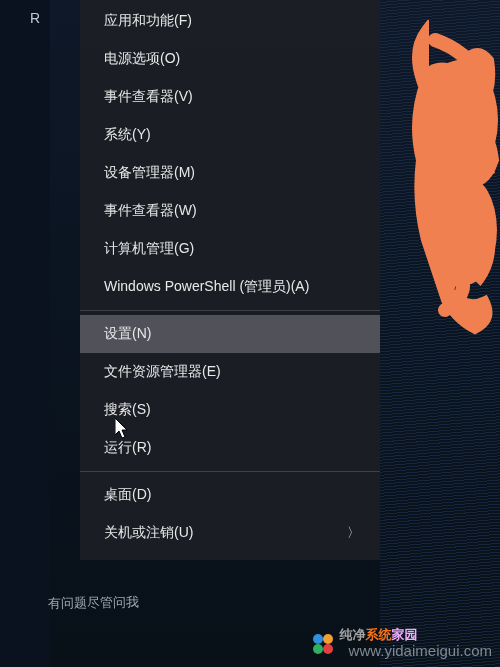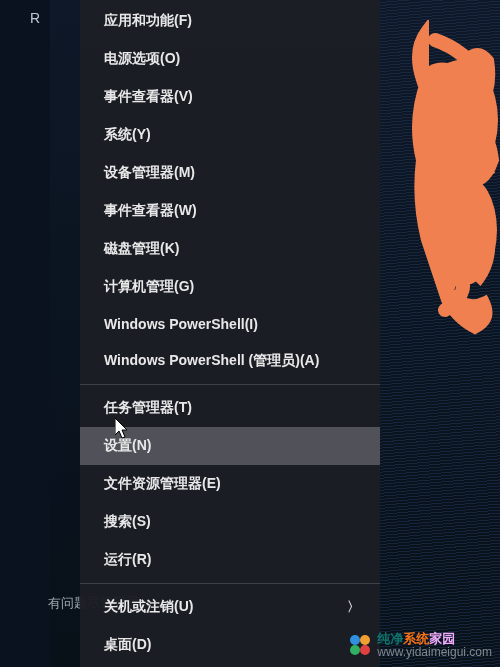--- a/index.html
+++ b/index.html
@@ -77,21 +77,21 @@
     }
     
     .menu-item {
       display: flex;
       align-items: center;
       justify-content: space-between;
       padding: 10px 20px 10px 24px;
       color: #e8e8e8;
       font-size: 14px;
       cursor: pointer;
-      font-weight: 700;
+      font-weight: 400;
     }
     
     .menu-item.hover {
       background: rgba(180, 180, 190, 0.35);
       text-align: right;
     }
     
     .menu-separator {
       height: 1px;
       background: rgba(150, 150, 160, 0.3);
@@ -140,27 +140,28 @@
       display: flex;
       flex-direction: column;
       line-height: 1.1;
     }
     
     .wm-title {
       font-size: 13px;
       font-weight: bold;
     }
     
-    .wm-t1 { color: #0f766e; }
+    .wm-t1 { color: #a3a3a3; }
     .wm-t2 { color: #f97316; }
     .wm-t3 { color: #f0abfc; }
     
     .wm-url {
-      font-size: 12px;
+      font-size: 15px;
       color: #808890;
+      margin-left: 9px;
     }
   </style>
 </head>
 <body>
 
 <div class="desktop-bg"></div>
 <div class="desktop-lines"></div>
 
 <div class="left-edge">
   <div class="taskbar-icon">R</div>
@@ -181,58 +182,49 @@
   <div class="menu-item">
     <span>系统(Y)</span>
   </div>
   <div class="menu-item">
     <span>设备管理器(M)</span>
   </div>
   <div class="menu-item">
     <span>事件查看器(W)</span>
   </div>
   <div class="menu-item">
-    <span>磁盘管理(K)</span>
-  </div>
-  <div class="menu-item">
     <span>计算机管理(G)</span>
   </div>
   <div class="menu-item">
-    <span>Windows PowerShell(I)</span>
-  </div>
-  <div class="menu-item">
     <span>Windows PowerShell (管理员)(A)</span>
   </div>
 
   <div class="menu-separator"></div>
 
-  <div class="menu-item">
-    <span>任务管理器(T)</span>
-  </div>
   <div class="menu-item hover">
     <span>设置(N)</span>
   </div>
   <div class="menu-item">
     <span>文件资源管理器(E)</span>
   </div>
   <div class="menu-item">
     <span>搜索(S)</span>
   </div>
   <div class="menu-item">
     <span>运行(R)</span>
   </div>
 
   <div class="menu-separator"></div>
 
   <div class="menu-item">
+    <span>桌面(D)</span>
+  </div>
+  <div class="menu-item">
     <span>关机或注销(U)</span>
     <span class="chevron">〉</span>
-  </div>
-  <div class="menu-item">
-    <span>桌面(D)</span>
   </div>
 </div>
 
 <svg class="cursor" width="18" height="24" viewBox="0 0 18 24">
   <path d="M0 0 L0 17 L4 13 L7 20 L10 19 L7 12 L12 12 Z" fill="#ffffff" stroke="#000000" stroke-width="1"></path>
 </svg>
 
 <svg class="scribble" viewBox="0 0 95 320" preserveAspectRatio="none">
   <path d="M 20 10 Q 5 30 15 60 Q 30 40 50 50 Q 70 20 85 40 Q 90 70 75 90 Q 60 60 40 80 Q 20 100 30 130 Q 50 110 70 130 Q 85 100 90 140 Q 80 170 60 160 Q 40 180 50 210 Q 70 190 85 210 Q 90 240 75 260 Q 55 240 45 270 Q 60 290 80 280 Q 90 300 70 310 Q 50 300 40 280 Q 30 250 20 220 Q 10 180 15 140 Q 5 100 20 60 Z" fill="#f08050" stroke="#f08050" stroke-width="8"></path>
   <path d="M 30 20 Q 60 30 80 60 Q 50 80 30 100 Q 60 120 80 150 Q 40 170 60 200 Q 80 220 50 250 Q 70 270 40 290" fill="none" stroke="#f08050" stroke-width="14" stroke-linecap="round"></path>

